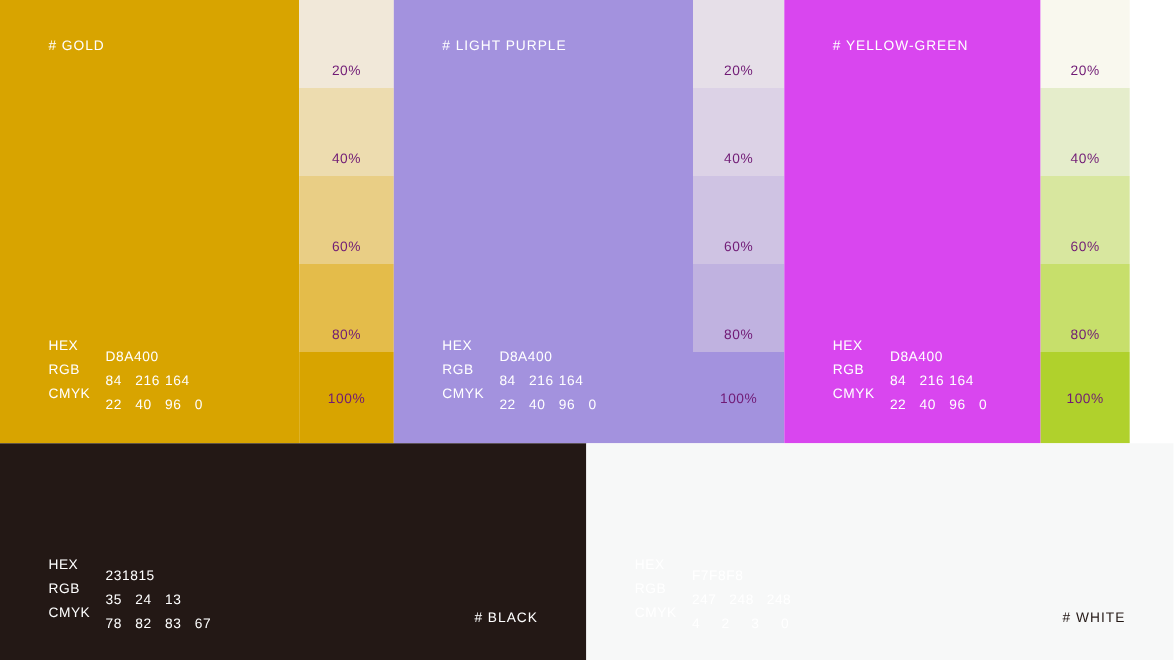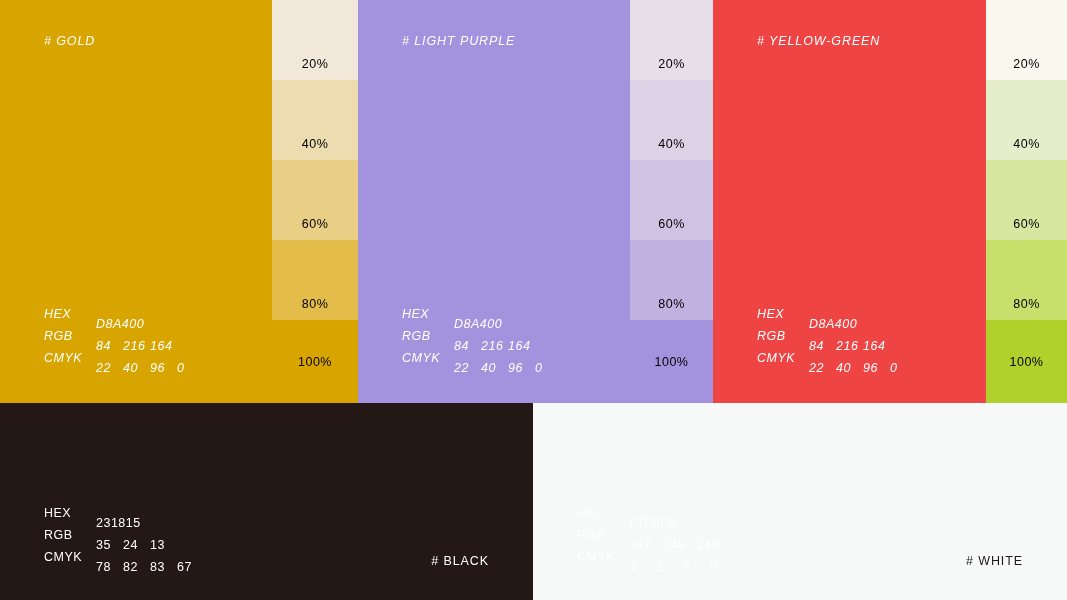--- a/index.html
+++ b/index.html
@@ -18,21 +18,20 @@
   .top-row {
     position:absolute; left:0; top:0;
     width:1067px; height:403px;
     display:flex;
   }
   .swatch-group { position:relative; height:403px; display:flex; }
   .swatch-main {
     position:relative;
     height:403px;
     flex:0 0 auto;
-    font-style:italic;
   }
   .swatch-name {
     position:absolute;
     left:44px; top:34px;
     font-size:12.5px;
     letter-spacing:0.9px;
     color:#ffffff;
     white-space:nowrap;
   }
   .spec-table {
@@ -59,21 +58,21 @@
   .tint-step {
     position:relative;
     width:100%;
     display:flex;
     align-items:center;
     justify-content:center;
   }
   .tint-label {
     font-size:12.5px;
     letter-spacing:0.5px;
-    color:#000000;
+    color:#701a75;
     margin-top:48px;
   }
   .tint-step.s100 {
     align-items:flex-end;
     padding-bottom:34px;
   }
 
   
   .bottom-row {
     position:absolute; left:0; top:403px;
@@ -190,21 +189,21 @@
         <div class="tint-step" style="height: 80px; background: rgb(192, 178, 224);">
             <span class="tint-label">80%</span>
           </div>
         <div class="tint-step s100" style="height: 83px; background: rgb(163, 146, 222);">
             <span class="tint-label">100%</span>
           </div>
       </div>
     </div>
 
     <div class="swatch-group">
-      <div class="swatch-main" id="main-2" style="width: 273px; background: #ef4444; color: rgb(255, 255, 255);">
+      <div class="swatch-main" id="main-2" style="width: 233px; background: #d946ef; color: rgb(255, 255, 255);">
         <div class="swatch-name"># YELLOW-GREEN</div>
         <div class="spec-table">
           <div class="spec-row">
             <span class="spec-label">HEX</span>
             <span class="spec-values">
                 <span class="v-hex">D8A400</span>
               </span>
           </div>
           <div class="spec-row">
             <span class="spec-label">RGB</span>

